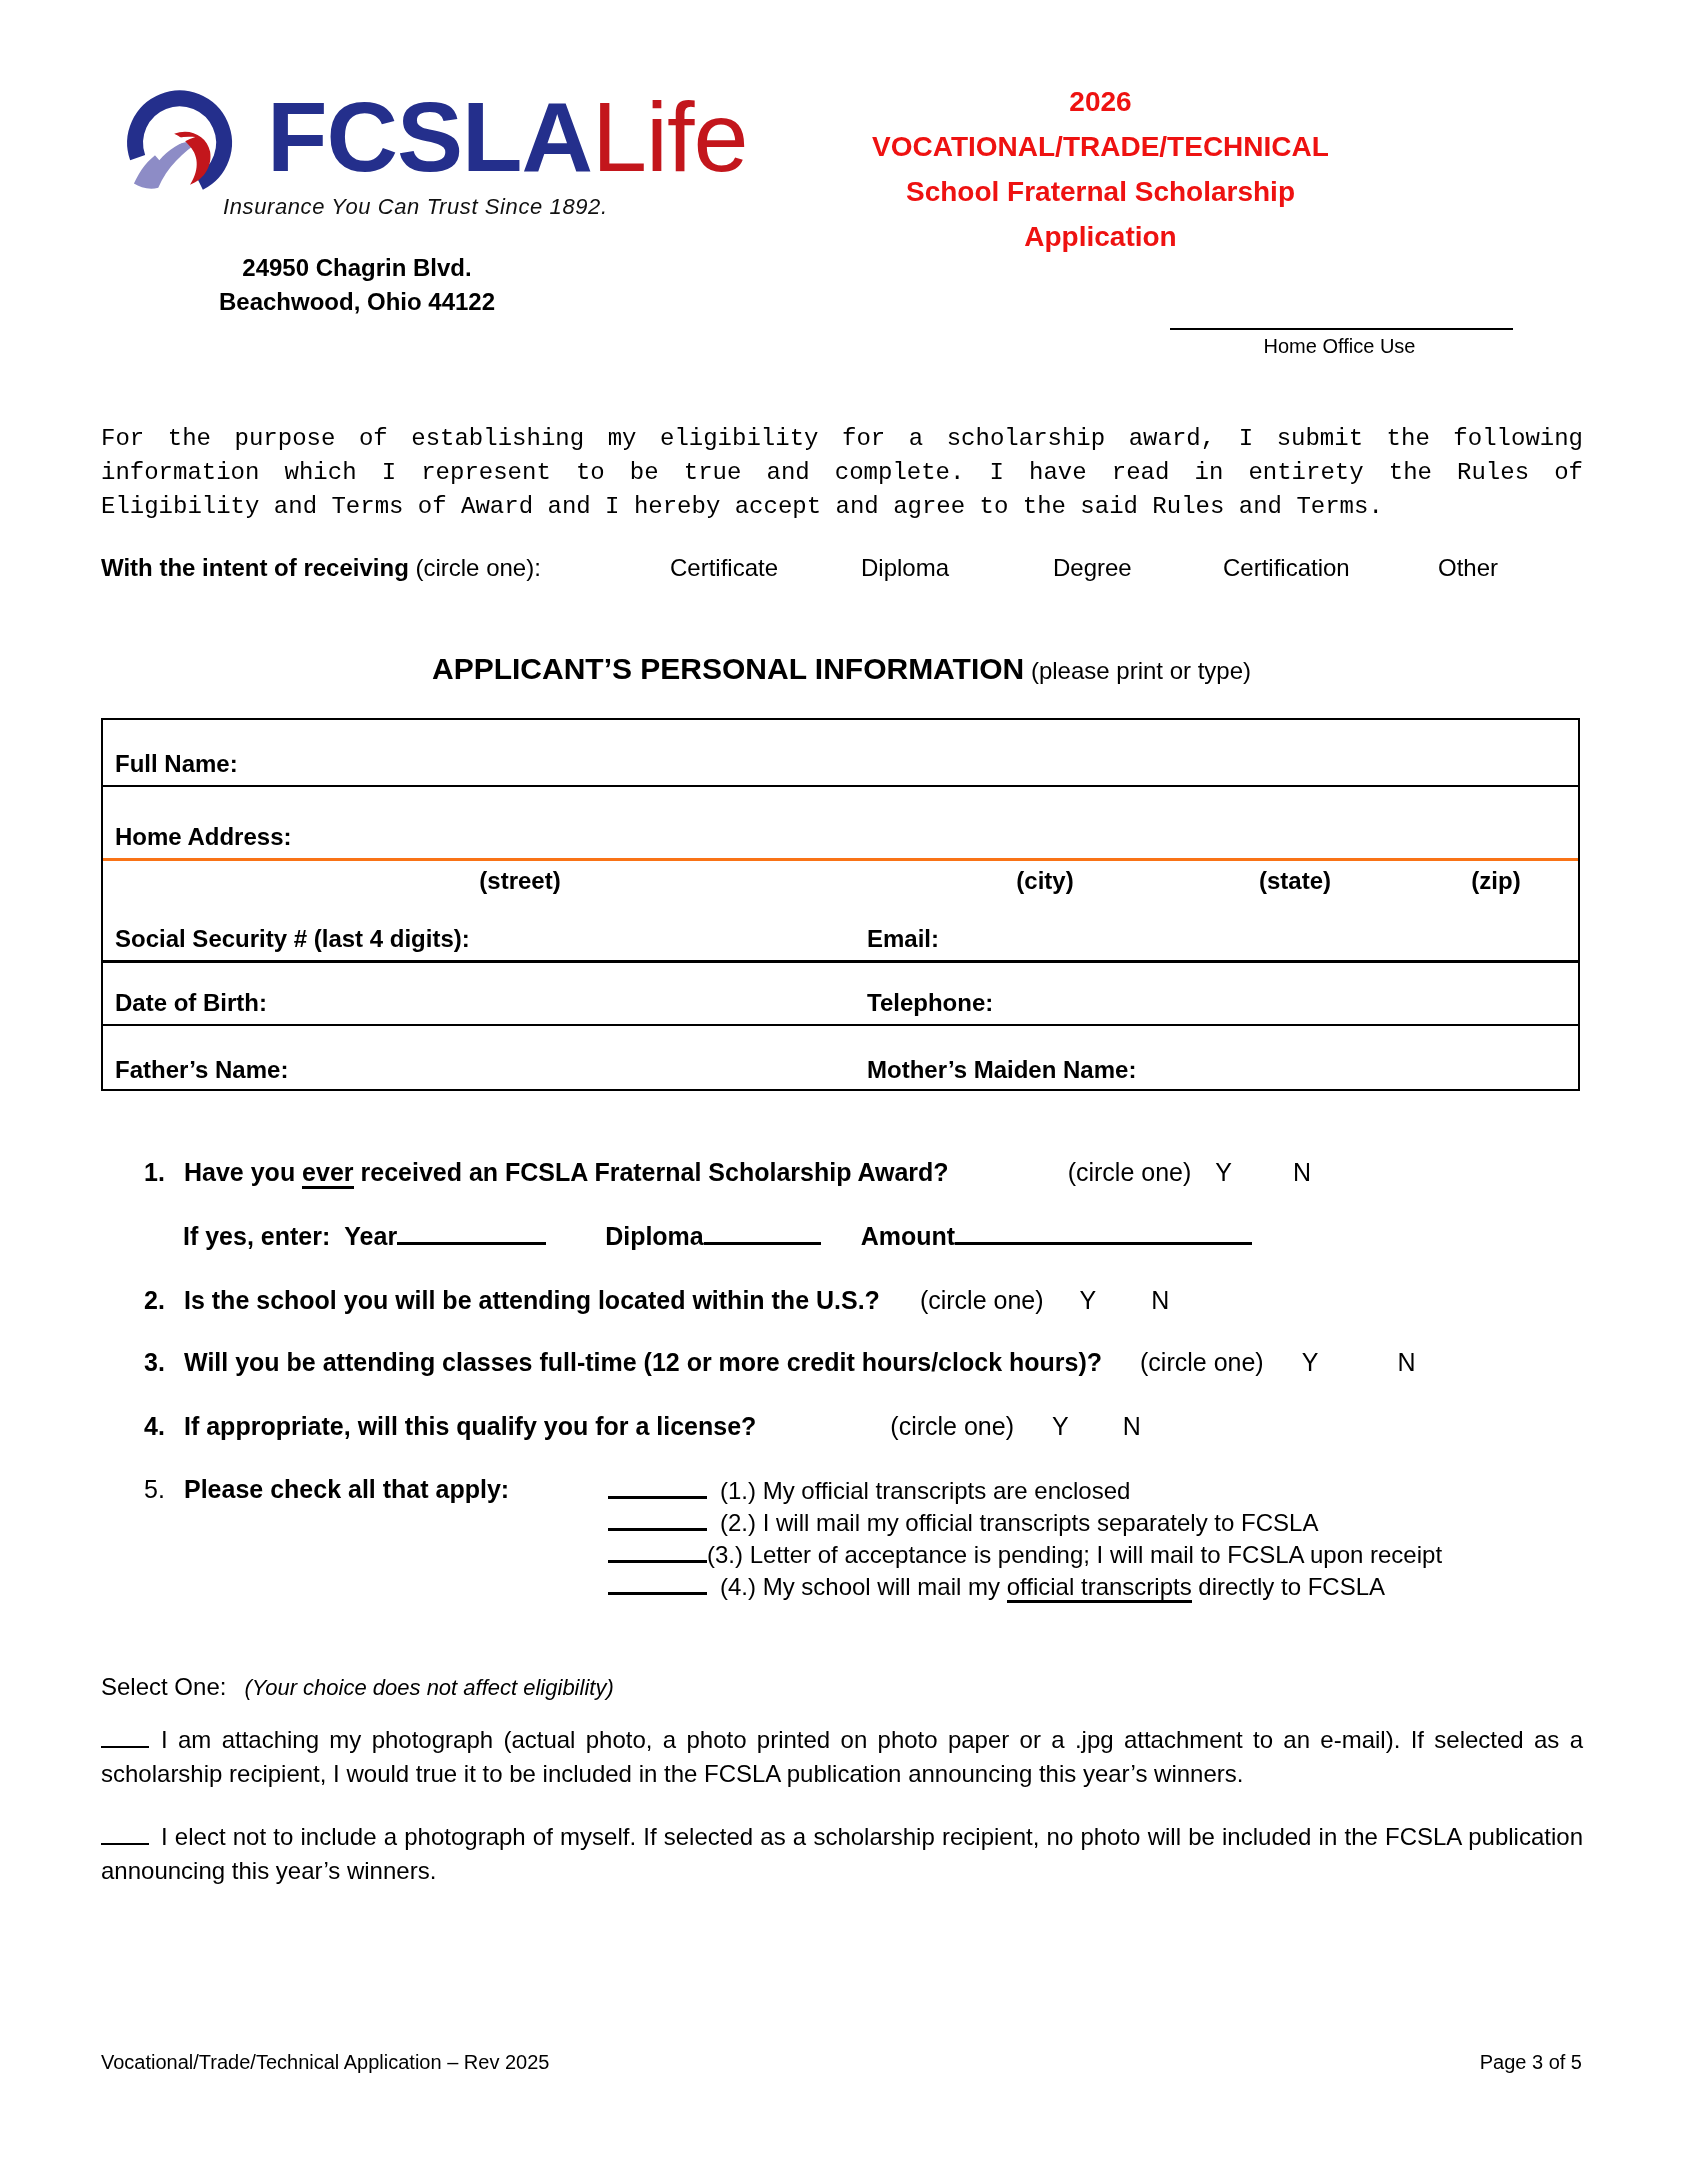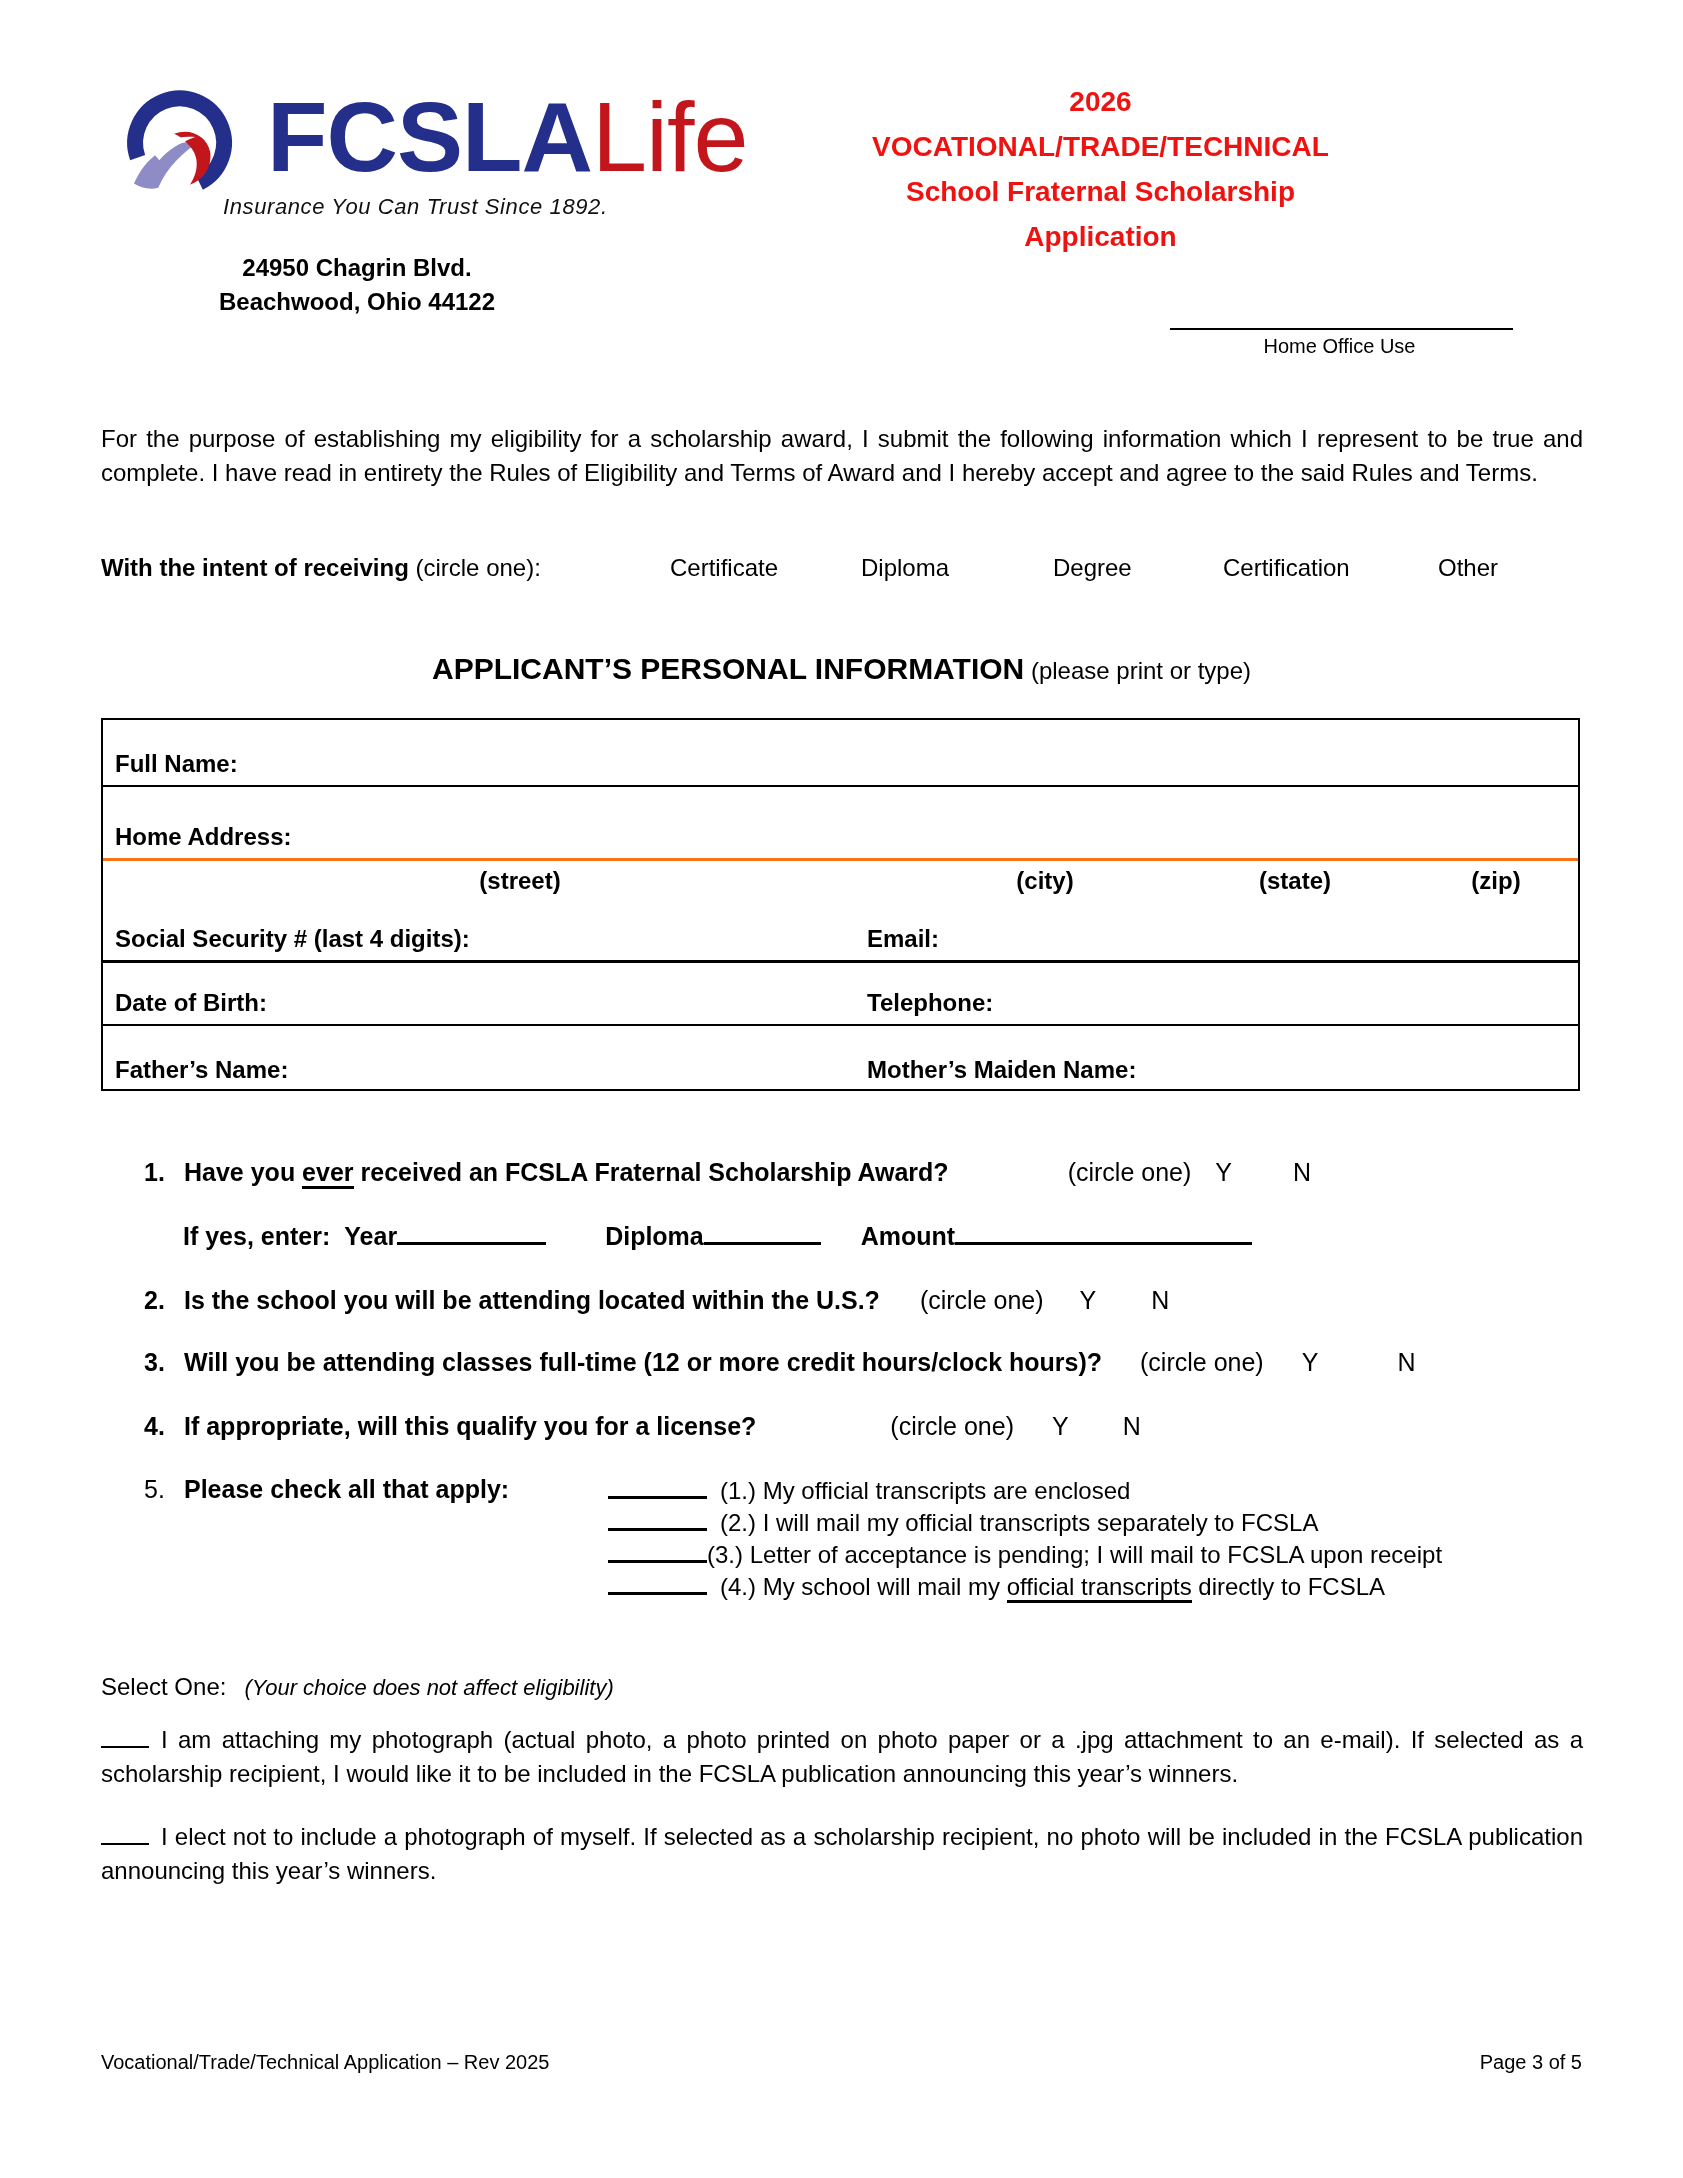--- a/index.html
+++ b/index.html
@@ -14,21 +14,21 @@
   .logo-icon { left:117px; top:81px; width:127px; height:129px; }
   .wordmark { left:267px; top:87px; font-size:99px; line-height:99px; white-space:nowrap; letter-spacing:-1px; }
   .wordmark .brand { font-weight:bold; color:#242F8C; }
   .wordmark .suffix { font-weight:normal; color:#C3161C; }
   .tagline { left:223px; top:194px; font-style:italic; font-size:22px; letter-spacing:0.6px; color:#111; }
   .address { left:159px; top:251px; width:396px; text-align:center; font-weight:bold; font-size:24px; line-height:34px; }
   .doc-title { left:853px; top:79px; width:495px; text-align:center; color:#EE1211; font-weight:bold; font-size:28px; line-height:45px; }
   .ho-line { left:1170px; top:328px; width:343px; height:0; border-top:2px solid #000; }
   .ho-label { left:1191px; top:335px; width:297px; text-align:center; font-size:20px; }
   
-  .intro { left:101px; top:422px; width:1482px; font-size:24px; line-height:34px; text-align:justify; }
+  .intro { left:101px; top:422px; width:1482px; font-size:24px; line-height:34px; text-align:justify;font-family:Liberation Mono, monospace; }
   .intent { left:101px; top:554px; font-size:24px; white-space:nowrap; }
   .intent .b { font-weight:bold; }
   .intent-opt { top:554px; font-size:24px; }
   
   .sec-head { left:0; top:652px; width:1683px; text-align:center; }
   .sec-head .h { font-weight:bold; font-size:30px; }
   .sec-head .n { font-size:24px; }
   
   .pi-table { left:101px; top:718px; width:1479px; height:373px; border:2.5px solid #000; }
   .pi-row { position:relative; width:100%;padding-left:44px; }
@@ -151,21 +151,21 @@
     <div class="q5-items">
       <div class="q5-item"><span class="blank"></span><span>(1.) My official transcripts are enclosed</span></div>
       <div class="q5-item"><span class="blank"></span><span>(2.) I will mail my official transcripts separately to FCSLA</span></div>
       <div class="q5-item"><span class="blank" style="margin-right:0"></span><span>(3.) Letter of acceptance is pending; I will mail to FCSLA upon receipt</span></div>
       <div class="q5-item"><span class="blank"></span><span>(4.) My school will mail my </span><span class="ul3">official transcripts</span><span> directly to FCSLA</span></div>
     </div>
   </div>
 
   <div class="abs sel-head"><span class="b">Select One:</span><span class="i">(Your choice does not affect eligibility)</span></div>
 
-  <div class="abs photo-par"><span class="blank"></span><span>I am attaching my photograph (actual photo, a photo printed on photo paper or a .jpg attachment to an e-mail). If selected as a scholarship recipient, I would like it to be included in the FCSLA publication announcing this year’s winners.</span></div>
+  <div class="abs photo-par"><span class="blank"></span><span>I am attaching my photograph (actual photo, a photo printed on photo paper or a .jpg attachment to an e-mail). If selected as a scholarship recipient, I would true it to be included in the FCSLA publication announcing this year’s winners.</span></div>
 
   <div class="abs photo-par p2"><span class="blank"></span><span>I elect not to include a photograph of myself. If selected as a scholarship recipient, no photo will be included in the FCSLA publication announcing this year’s winners.</span></div>
 
   <div class="abs footer-l">Vocational/Trade/Technical Application – Rev 2025</div>
   <div class="abs footer-r">Page 3 of 5</div>
 
 </div>
 
 
 </body></html>

